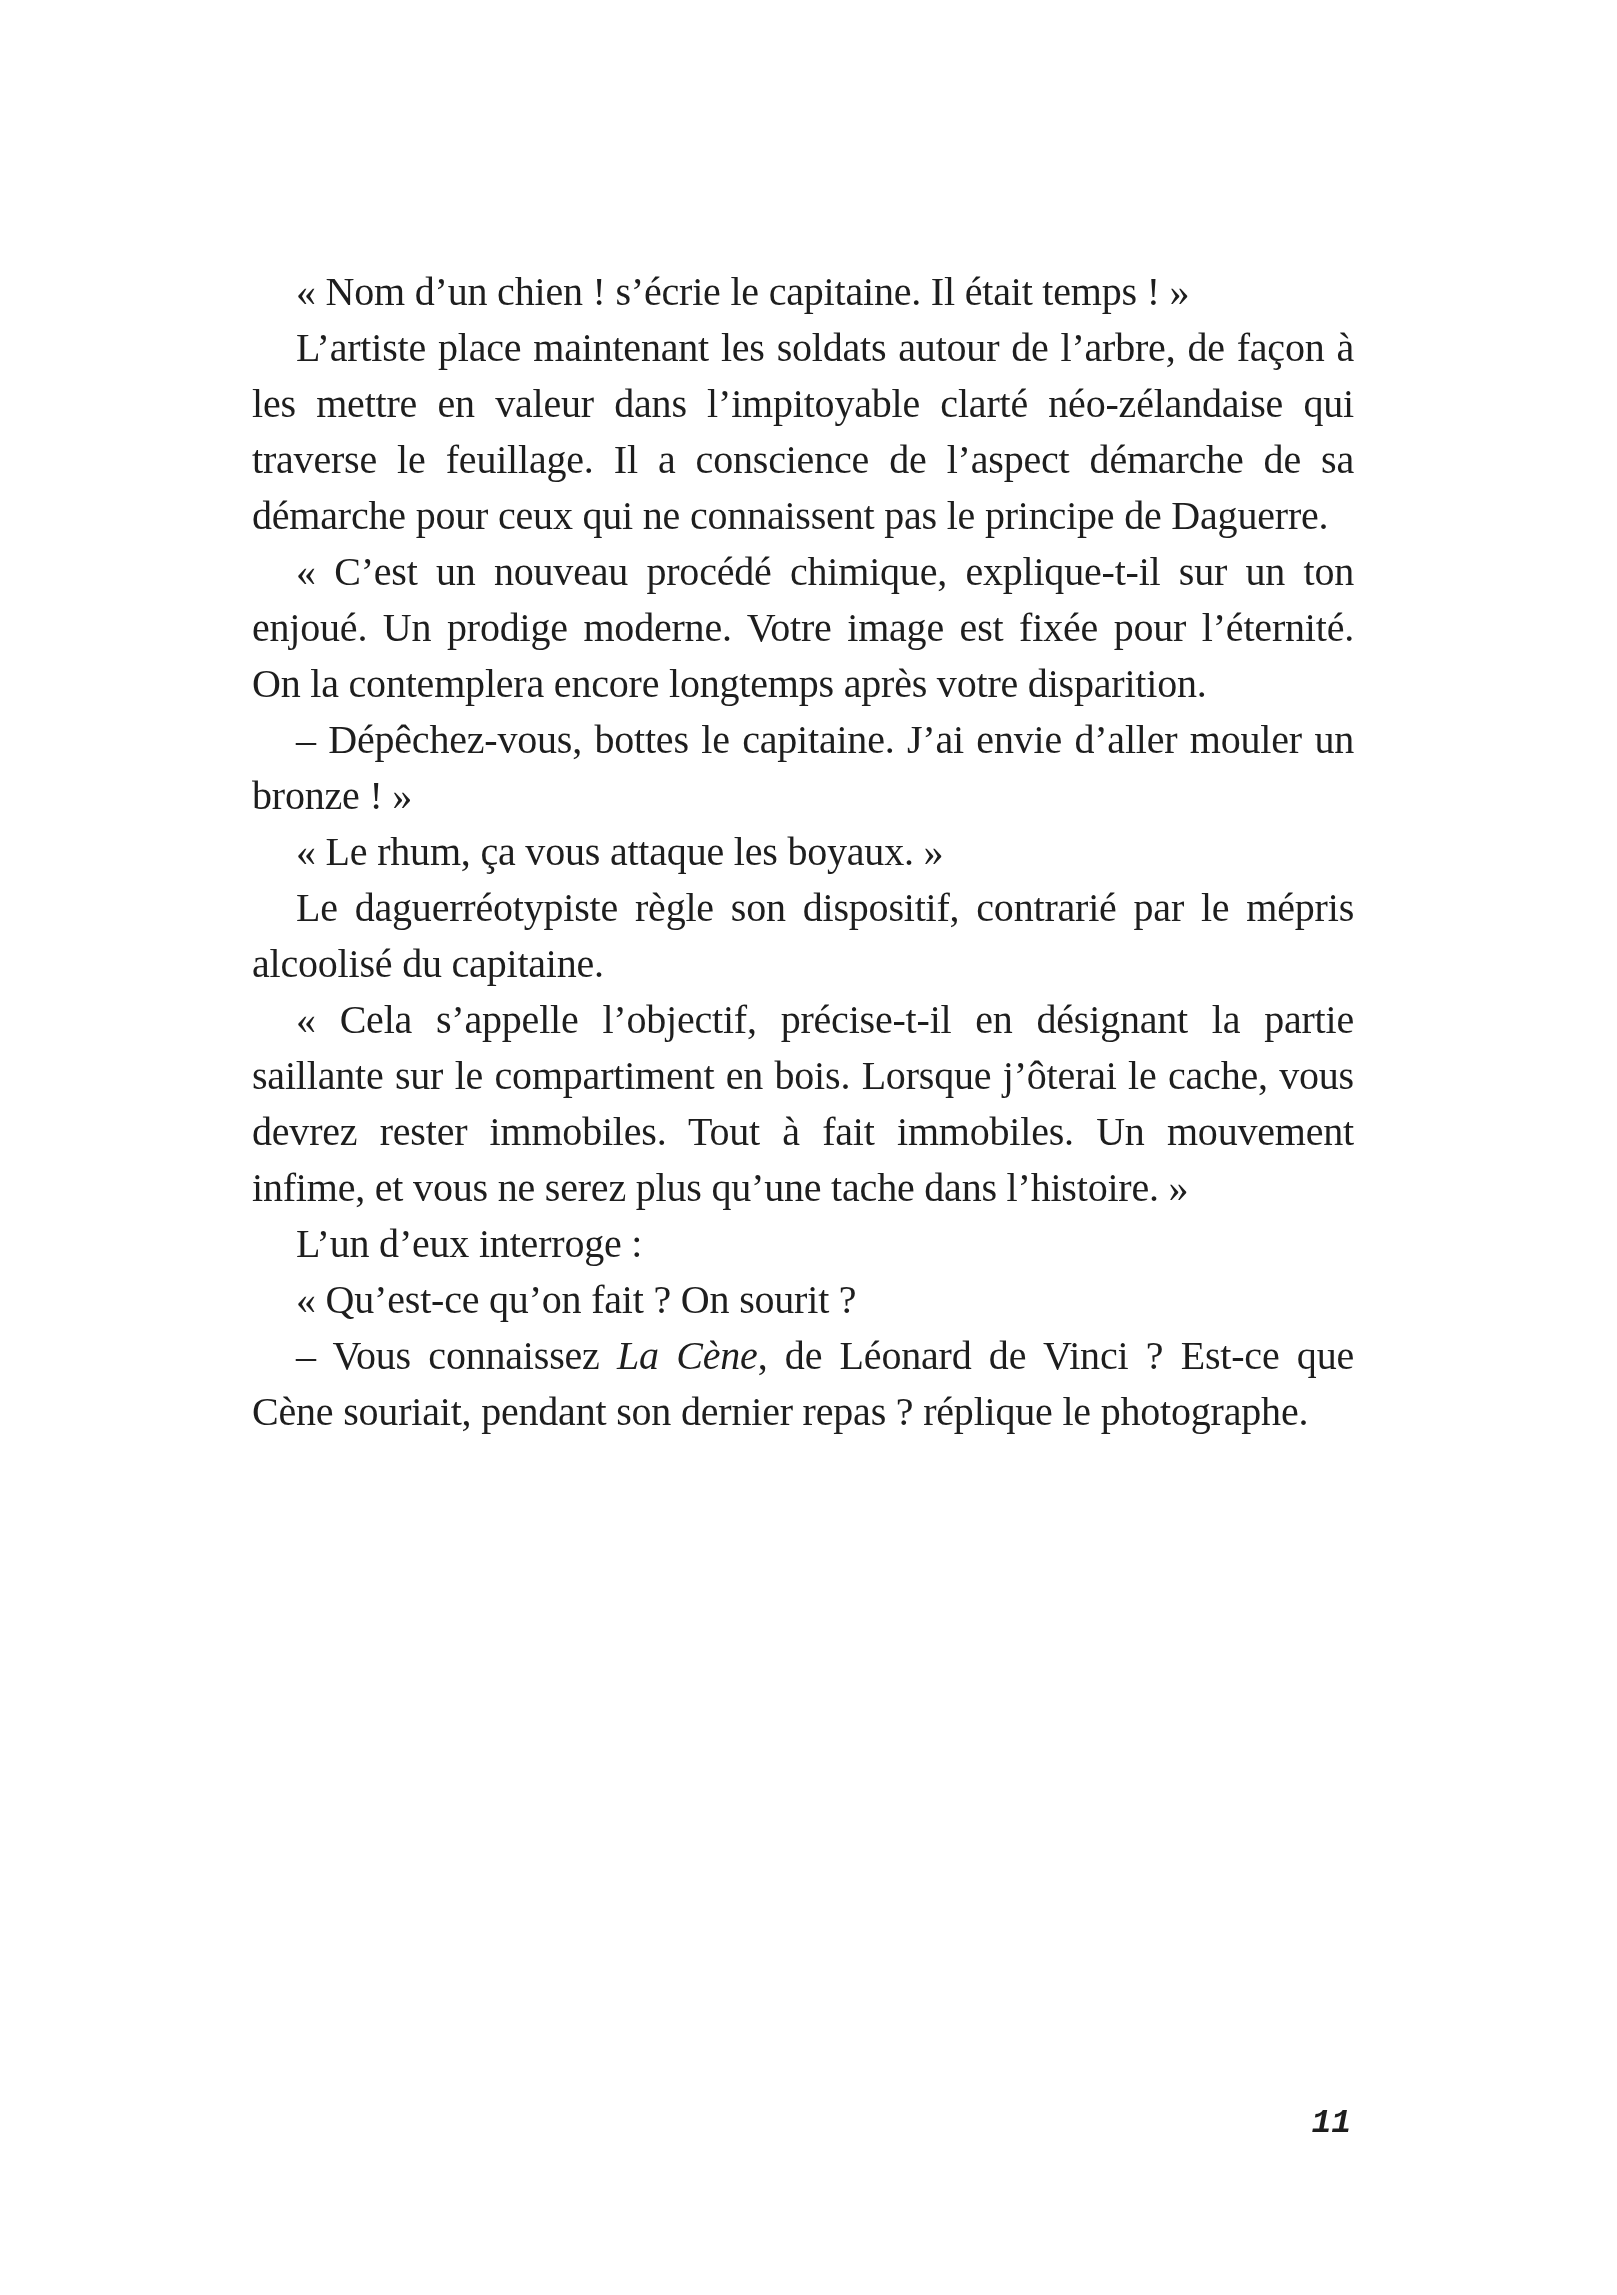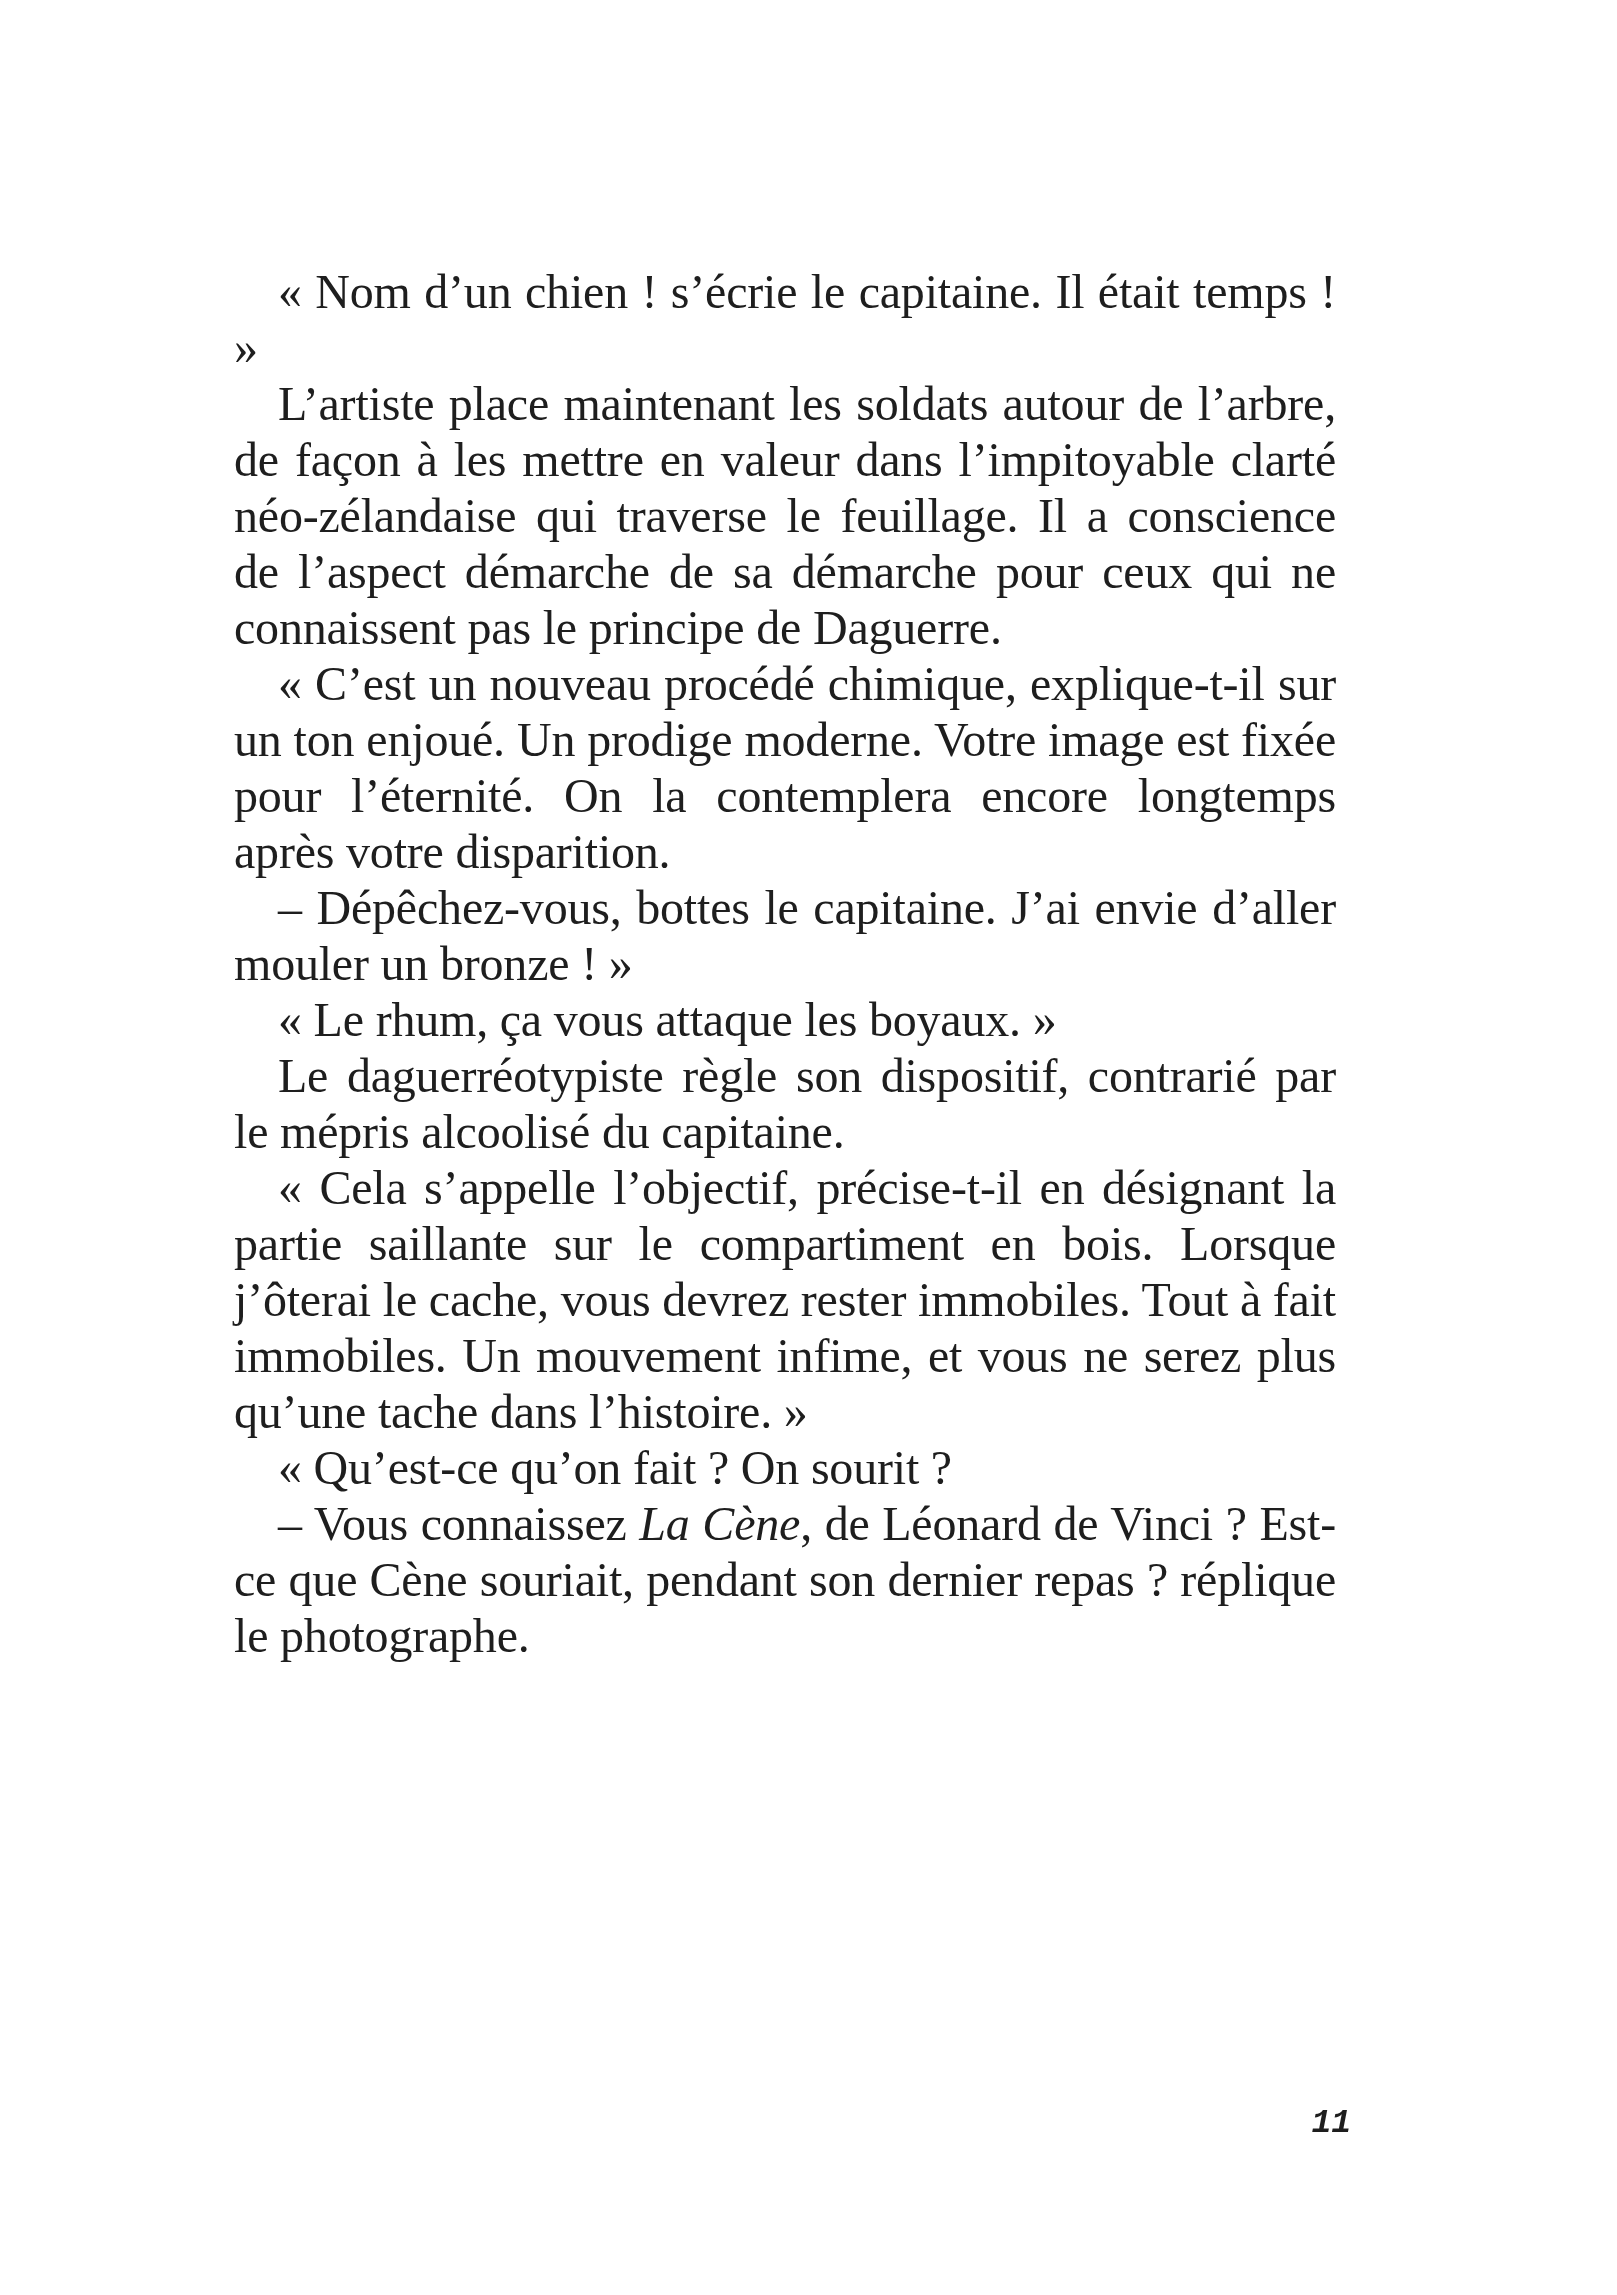--- a/index.html
+++ b/index.html
@@ -8,25 +8,25 @@
       background: #ffffff;
     }
     body {
       width: 1617px;
       height: 2296px;
       position: relative;
       overflow: hidden;
     }
     .page {
       position: absolute;
-      left: 234px;
+      left: 252px;
       top: 264px;
       width: 1102px;
       font-family: "Liberation Serif", "DejaVu Serif", serif;
-      font-size: 48px;
+      font-size: 40px;
       line-height: 56px;
       color: #1e1e1e;
       text-align: justify;
       letter-spacing: -0.2px;
     }
     .para {
       margin: 0;
       text-indent: 44px;
       text-align: justify;
     }
@@ -50,18 +50,19 @@
 <body>
 
 <div class="page">
   <p class="para last-short">« Nom d’un chien ! s’écrie le capitaine. Il était temps ! »</p>
   <p class="para last-short">L’artiste place maintenant les soldats autour de l’arbre, de façon à les mettre en valeur dans l’impitoyable clarté néo-zélandaise qui traverse le feuillage. Il a conscience de l’aspect démarche de sa démarche pour ceux qui ne connaissent pas le principe de Daguerre.</p>
   <p class="para last-short">« C’est un nouveau procédé chimique, explique-t-il sur un ton enjoué. Un prodige moderne. Votre image est fixée pour l’éternité. On la contemplera encore longtemps après votre disparition.</p>
   <p class="para last-short">– Dépêchez-vous, bottes le capitaine. J’ai envie d’aller mouler un bronze ! »</p>
   <p class="para last-short">« Le rhum, ça vous attaque les boyaux. »</p>
   <p class="para last-short">Le daguerréotypiste règle son dispositif, contrarié par le mépris alcoolisé du capitaine.</p>
   <p class="para last-short">« Cela s’appelle l’objectif, précise-t-il en désignant la partie saillante sur le compartiment en bois. Lorsque j’ôterai le cache, vous devrez rester immobiles. Tout à fait immobiles. Un mouvement infime, et vous ne serez plus qu’une tache dans l’histoire. »</p>
+  <p class="para last-short">L’un d’eux interroge :</p>
   <p class="para last-short">« Qu’est-ce qu’on fait ? On sourit ?</p>
   <p class="para last-short"><span>– Vous connaissez </span><em>La Cène</em><span>, de Léonard de Vinci ? Est-ce que Cène souriait, pendant son dernier repas ? réplique le photographe.</span></p>
 </div>
 
 <div class="page-number">11</div>
 
 
 </body></html>

